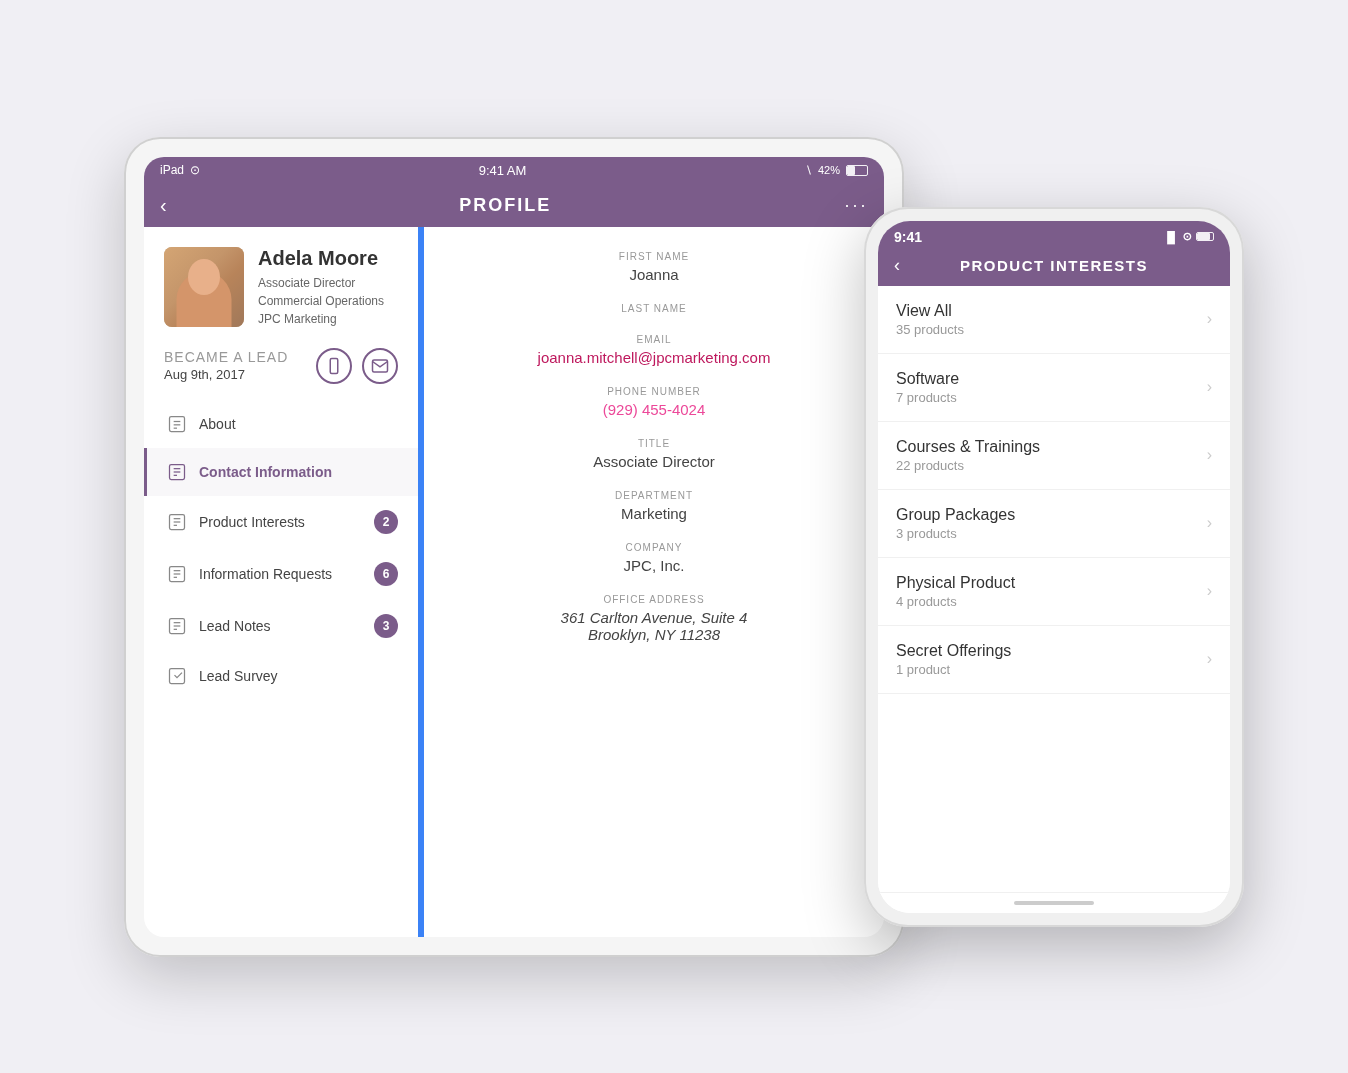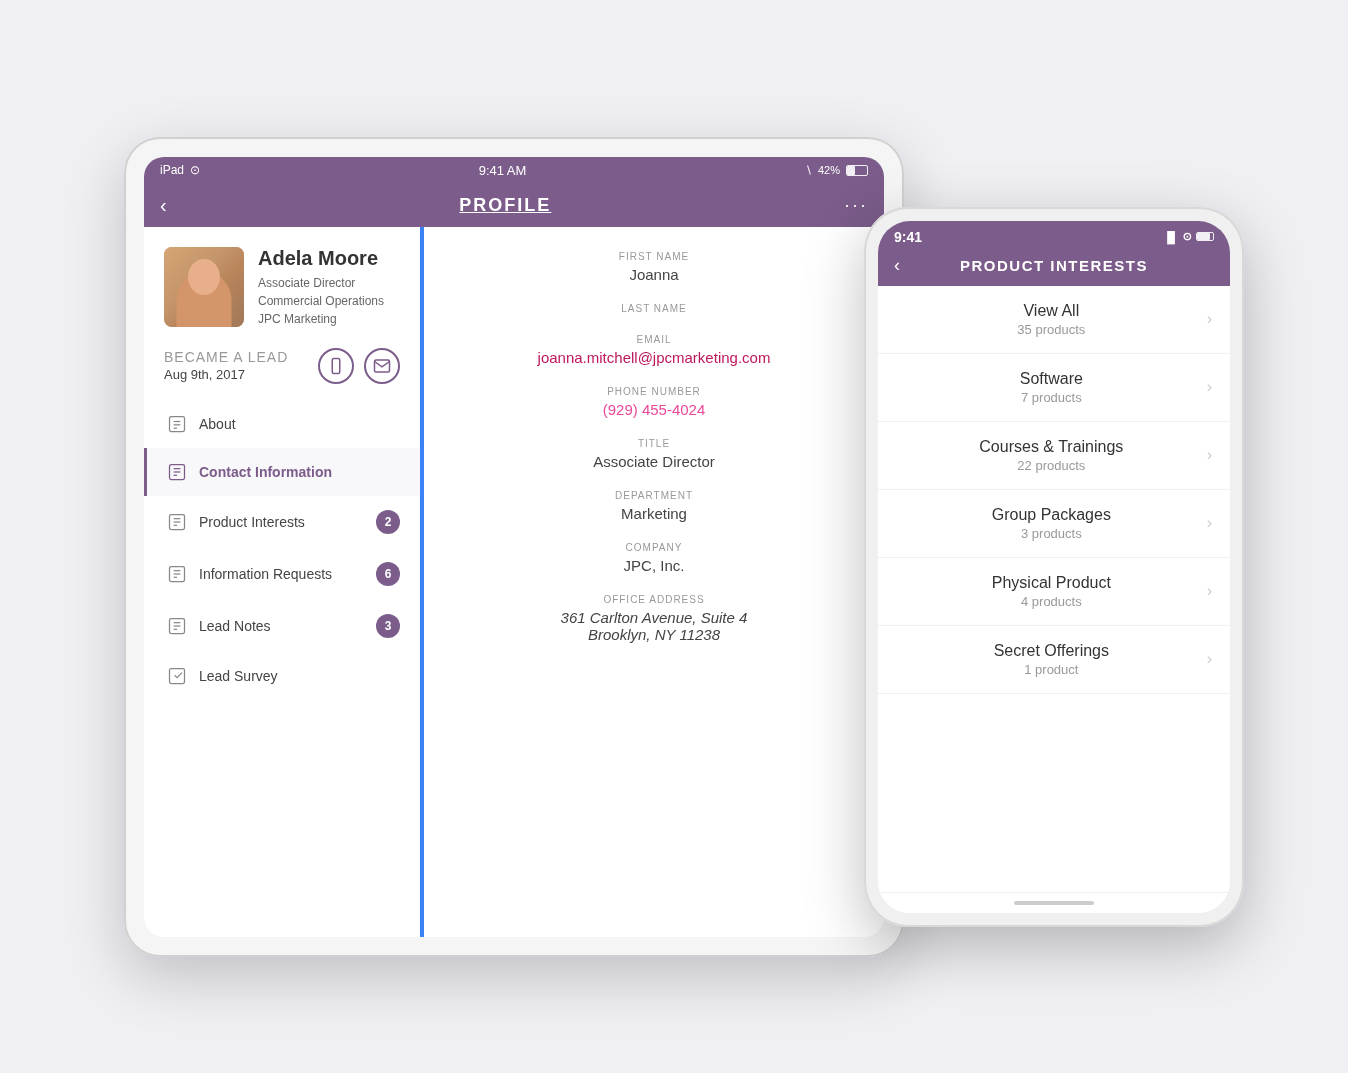--- a/index.html
+++ b/index.html
@@ -69,21 +69,20 @@
       justify-content: space-between;
       padding: 10px 16px;
       flex-shrink: 0;
     }
 
     .ipad-nav-title {
       font-size: 18px;
       font-weight: 600;
       letter-spacing: 2px;
       color: #fff;
-      text-decoration: underline;
     }
 
     .ipad-nav-back {
       color: #fff;
       font-size: 20px;
       cursor: pointer;
     }
 
     .ipad-nav-dots {
       color: #fff;
@@ -94,21 +93,21 @@
     .ipad-content {
       display: flex;
       flex: 1;
       overflow: hidden;
     }
 
     
     .ipad-sidebar {
       width: 280px;
       padding: 20px 0;
-      border-right: 4px solid #3b82f6;
+      border-right: 6px solid #3b82f6;
       flex-shrink: 0;
     }
 
     .profile-header {
       display: flex;
       align-items: center;
       gap: 14px;
       padding: 0 20px 20px;
     }
 
@@ -263,21 +262,20 @@
     }
 
     .iphone-screen {
       width: 100%;
       height: 100%;
       background: #fff;
       border-radius: 32px;
       overflow: hidden;
       display: flex;
       flex-direction: column;
-      text-align: center;
     }
 
     .iphone-status-bar {
       background: #7b5c8a;
       color: #fff;
       display: flex;
       align-items: center;
       justify-content: space-between;
       padding: 8px 16px 4px;
       font-size: 12px;

